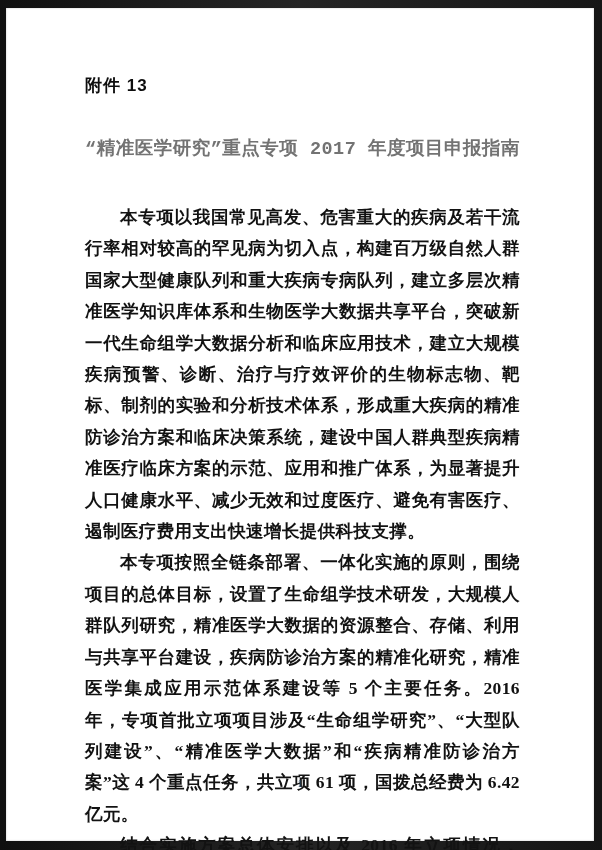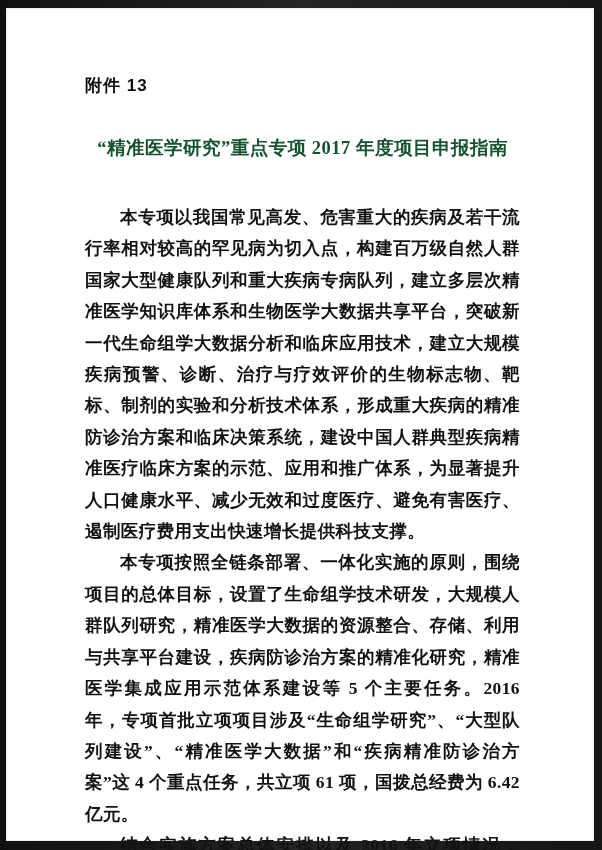--- a/index.html
+++ b/index.html
@@ -39,24 +39,24 @@
     margin-top: 66px;
     font-family: "Liberation Sans", "DejaVu Sans", sans-serif;
     font-weight: bold;
     font-size: 17px;
     color: #0d0d0d;
     letter-spacing: 1px;
   }
   .doc-title {
     margin: 38px 0 0 0;
     text-align: center;
-    font-family: Liberation Serif, serif;
+    font-family: Liberation Mono, monospace;
     font-weight: bold;
     font-size: 18.5px;
-    color: #14532d;
+    color: #737373;
     letter-spacing: 0.5px;
     white-space: nowrap;
   }
   .doc-body {
     margin-top: 42px;
   }
   .doc-body p {
     margin: 0;
     text-indent: 2em;
     text-align: justify;

